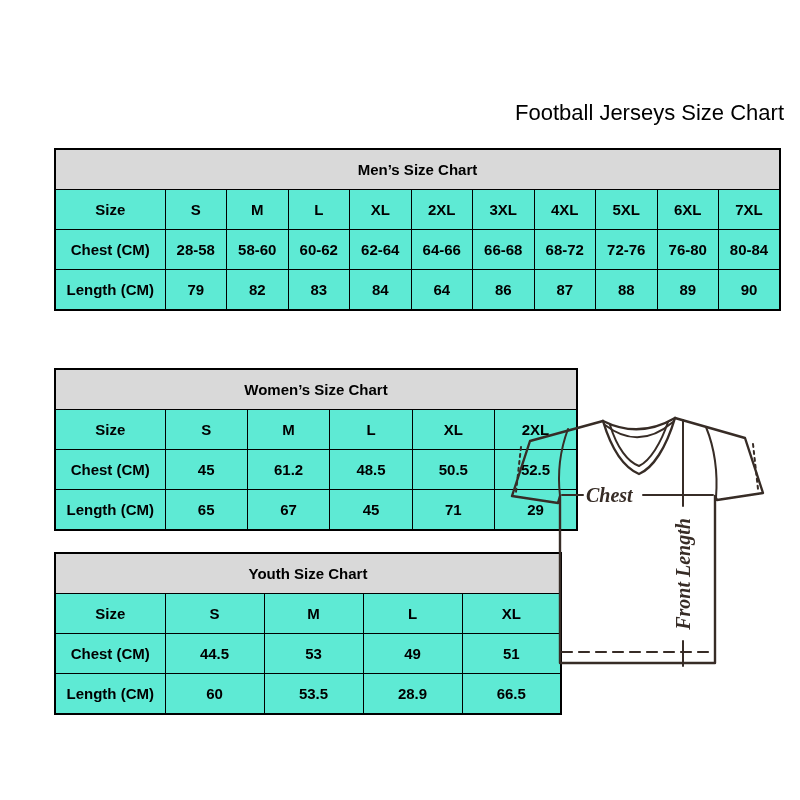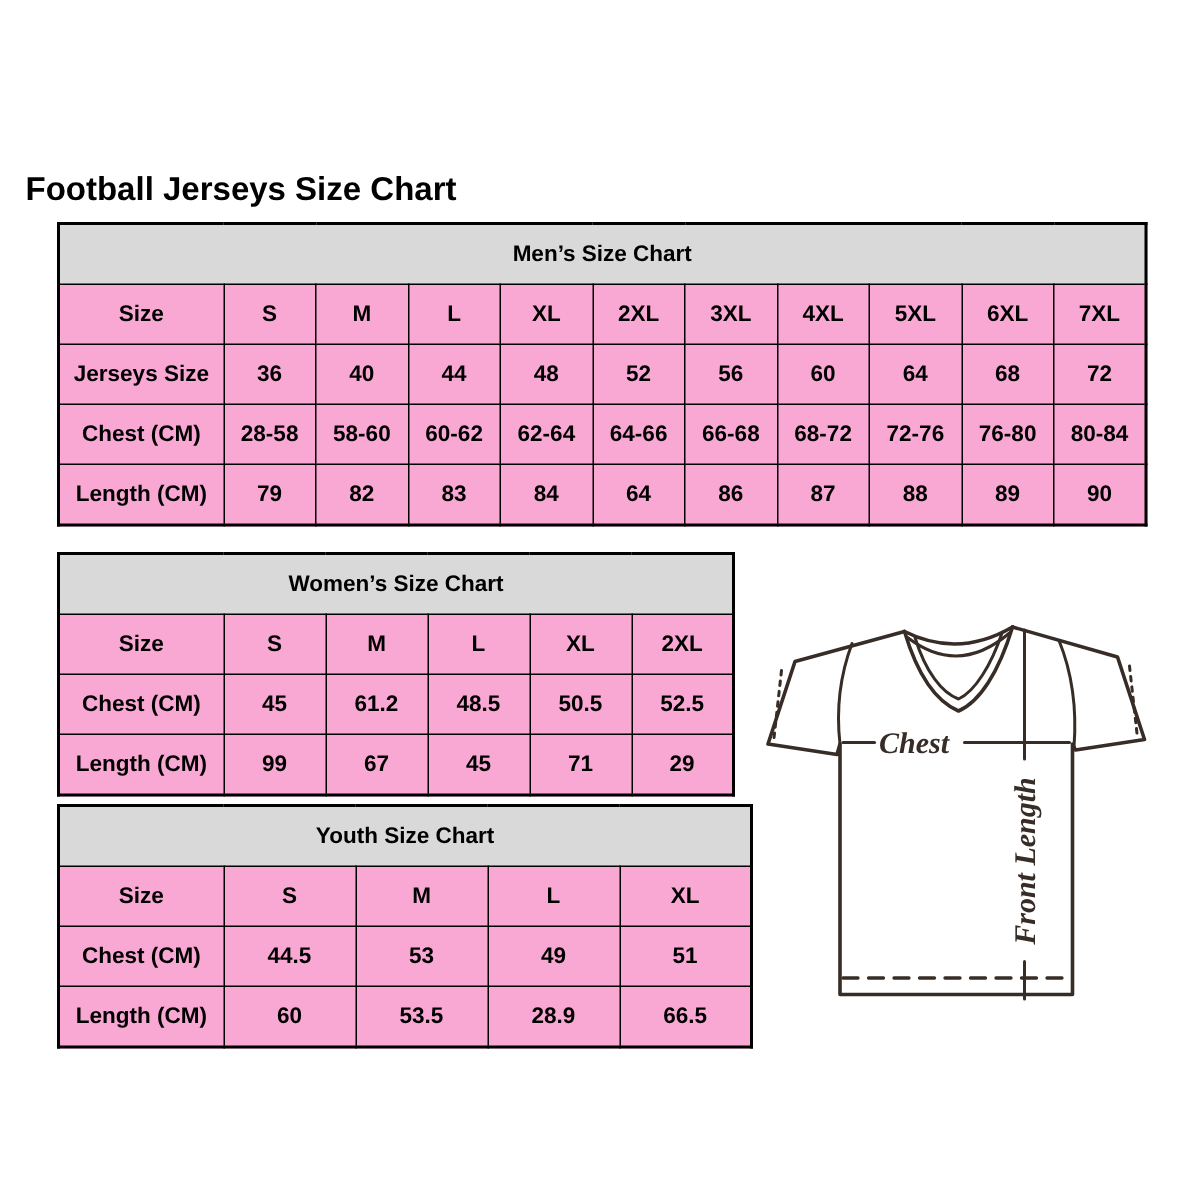--- a/index.html
+++ b/index.html
@@ -2,37 +2,37 @@
 <html><head>
 <meta charset="utf-8">
 <style>
   html,body { margin:0; padding:0; background:#ffffff; }
   .page {
     position:relative; width:800px; height:800px; background:#ffffff;
     font-family:"Liberation Sans", sans-serif; color:#000;
     overflow:hidden;
   }
   .page-title {
-    position:absolute; top:96px; left:0; width:780px; margin:17px;
-    text-align:left; font-size:22px; font-weight:bold; color:#000;
+    position:absolute; top:96px; left:0; width:780px; margin:4px;
+    text-align:right; font-size:22px; font-weight:normal; color:#000;
   }
   table.size-table {
     position:absolute; border-collapse:collapse; table-layout:fixed;
-    background:#f9a8d4; border:2px solid #000;
+    background:#5eead4; border:2px solid #000;margin-left:16px;
   }
   table.size-table th, table.size-table td {
     border:1px solid #000; height:39px; padding:0;
     text-align:center; vertical-align:middle;
     font-weight:bold; font-size:15px; color:#000;
     overflow:hidden; white-space:nowrap;
   }
   th.table-title { background:#d9d9d9; font-size:17px; height:38px; }
   .tbl-men   { left:38px; top:148px; width:727px; }
-  .tbl-women { left:38px; top:368px; width:452px; }
-  .tbl-youth { left:38px; top:536px; width:464px; }
+  .tbl-women { left:38px; top:368px; width:524px; }
+  .tbl-youth { left:38px; top:552px; width:508px; }
   col.label-col { width:110px; }
   .jersey-diagram { position:absolute; left:500px; top:406px; width:272px; height:268px; }
   .jersey-diagram text {
     font-family:"Liberation Serif", serif;
     font-style:italic; font-weight:bold; font-size:20px; fill:#372c26;
   }
 </style>
 </head>
 <body>
 
@@ -67,33 +67,20 @@
         <td>L</td>
         <td>XL</td>
         <td>2XL</td>
         <td>3XL</td>
         <td>4XL</td>
         <td>5XL</td>
         <td>6XL</td>
         <td>7XL</td>
       </tr>
       <tr>
-        <td>Jerseys Size</td>
-        <td>36</td>
-        <td>40</td>
-        <td>44</td>
-        <td>48</td>
-        <td>52</td>
-        <td>56</td>
-        <td>60</td>
-        <td>64</td>
-        <td>68</td>
-        <td>72</td>
-      </tr>
-      <tr>
         <td>Chest (CM)</td>
         <td>28-58</td>
         <td>58-60</td>
         <td>60-62</td>
         <td>62-64</td>
         <td>64-66</td>
         <td>66-68</td>
         <td>68-72</td>
         <td>72-76</td>
         <td>76-80</td>
@@ -141,21 +128,21 @@
       <tr>
         <td>Chest (CM)</td>
         <td>45</td>
         <td>61.2</td>
         <td>48.5</td>
         <td>50.5</td>
         <td>52.5</td>
       </tr>
       <tr>
         <td>Length (CM)</td>
-        <td>99</td>
+        <td>65</td>
         <td>67</td>
         <td>45</td>
         <td>71</td>
         <td>29</td>
       </tr>
     </tbody>
   </table>
 
   <table class="size-table tbl-youth">
     <colgroup>

